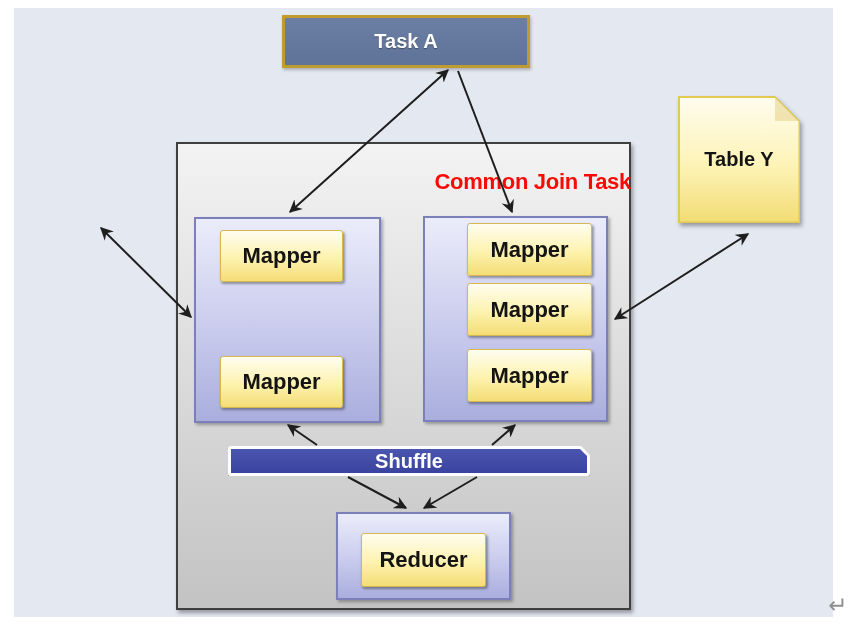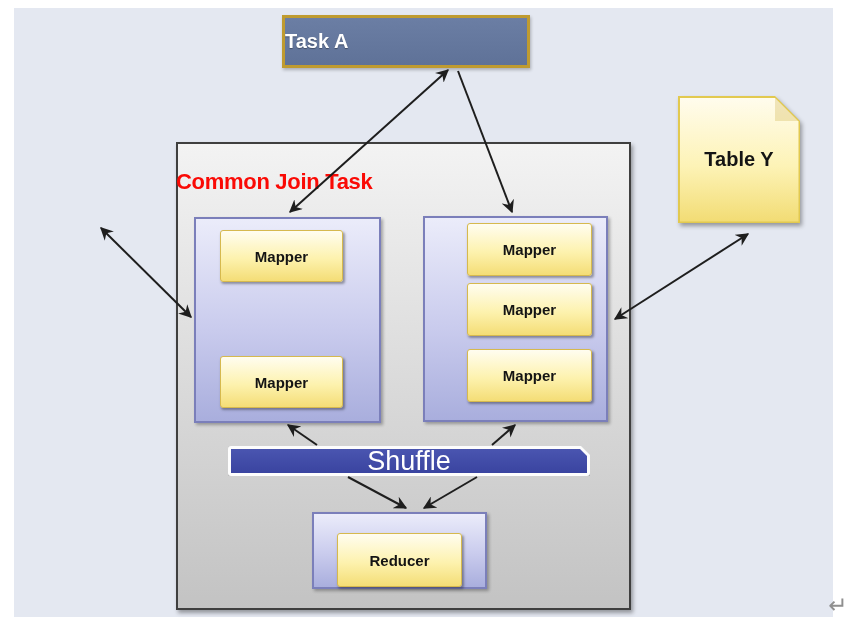--- a/index.html
+++ b/index.html
@@ -16,31 +16,31 @@
   .abs { position:absolute; box-sizing:border-box; }
 
   
   .container-box {
     left:176px; top:142px; width:455px; height:468px;
     border:2px solid var(--container_border,#3f3f3f);
     background:linear-gradient(180deg, var(--container_fill_top,#f3f3f3), var(--container_fill_bottom,#c3c3c3));
     box-shadow:2px 3px 4px rgba(0,0,0,0.35);
   }
   .title {
-    left:176px; top:169px; width:455px; text-align:left;
+    left:176px; top:169px; width:455px; text-align:right;
     font-size:22px; font-weight:bold; color:var(--title_color,#fa0a05);
     letter-spacing:-0.3px;
   }
 
   
   .task-a {
     left:282px; top:15px; width:248px; height:53px;
     border:3px solid var(--task_border,#bf9b30);
     background:linear-gradient(180deg,#6b7ea4, var(--task_fill,#5f7298));
-    display:flex; align-items:center; justify-content:flex-start;
+    display:flex; align-items:center; justify-content:center;
     box-shadow:1px 2px 3px rgba(0,0,0,0.25);
   }
   .task-a span { color:#ffffff; font-size:20px; font-weight:bold; text-shadow:0 1px 1px rgba(0,0,0,0.35); }
 
   
   .note-wrap { filter:drop-shadow(2px 3px 2px rgba(0,0,0,0.35)); }
   .note-border { position:absolute; inset:0;
     clip-path:polygon(0 0, calc(100% - 25px) 0, 100% 25px, 100% 100%, 0 100%);
     background:var(--note_border,#e2c94f); }
   .note-fill { position:absolute; inset:1.5px;
@@ -59,37 +59,37 @@
     box-shadow:2px 2px 3px rgba(0,0,0,0.3);
   }
 
   
   .ybox {
     border:1.5px solid var(--mapper_border,#d6b94e);
     border-radius:3px;
     background:linear-gradient(180deg, var(--mapper_fill_top,#fffdf0) 0%, #fdf2ae 55%, var(--mapper_fill_bottom,#f4dd76) 100%);
     box-shadow:1.5px 2px 2.5px rgba(0,0,0,0.35);
     display:flex; align-items:center; justify-content:center;
-    font-size:15px; font-weight:bold; color:#141414;
+    font-size:22px; font-weight:bold; color:#141414;
   }
 
   
   .shuffle-wrap {
     left:228px; top:446px; width:362px; height:30px;
     background:#fdfdfd; border-radius:3px;
     clip-path:polygon(0 0, calc(100% - 9px) 0, 100% 9px, 100% 100%, 0 100%);
     filter:drop-shadow(1.5px 2px 2.5px rgba(0,0,0,0.4));
   }
   .shuffle-bar {
     position:absolute; inset:3px;
     clip-path:polygon(0 0, calc(100% - 7px) 0, 100% 7px, 100% 100%, 0 100%);
     background:linear-gradient(180deg,#4a55b0, var(--shuffle_fill,#3a44a0));
     display:flex; align-items:center; justify-content:center;
   }
-  .shuffle-bar span { color:#ffffff; font-size:27px; font-weight:normal; }
+  .shuffle-bar span { color:#ffffff; font-size:20px; font-weight:bold; }
 
   .return-mark {
     left:826px; top:591px; width:24px; height:28px;
     color:var(--return_mark_color,#8f8f8f); font-size:23px; line-height:28px; text-align:center;
   }
 
   svg.overlay { position:absolute; left:0; top:0; pointer-events:none; }
 </style>
 </head>
 <body>
@@ -122,21 +122,21 @@
     <div class="abs ybox" style="left:42px; top:65px; width:125px; height:53px;">Mapper</div>
     <div class="abs ybox" style="left:42px; top:131px; width:125px; height:53px;">Mapper</div>
   </div>
 
   <div class="abs shuffle-wrap">
     <div class="shuffle-bar">
       <span>Shuffle</span>
     </div>
   </div>
 
-  <div class="abs group" style="left:312px; top:512px; width:175px; height:77px;">
+  <div class="abs group" style="left:336px; top:512px; width:175px; height:88px;">
     <div class="abs ybox" style="left:23px; top:19px; width:125px; height:54px;">Reducer</div>
   </div>
 
   <svg class="overlay" width="849" height="629" viewBox="0 0 849 629">
     <defs>
       <marker id="ah" viewBox="0 0 10 10" refX="9" refY="5" markerWidth="6.5" markerHeight="6.5" orient="auto-start-reverse">
         <path d="M0,0 L10,5 L0,10 L3.2,5 z" fill="#1e1e1e"></path>
       </marker>
     </defs>
     <g stroke="#1e1e1e" stroke-width="2" fill="none">

